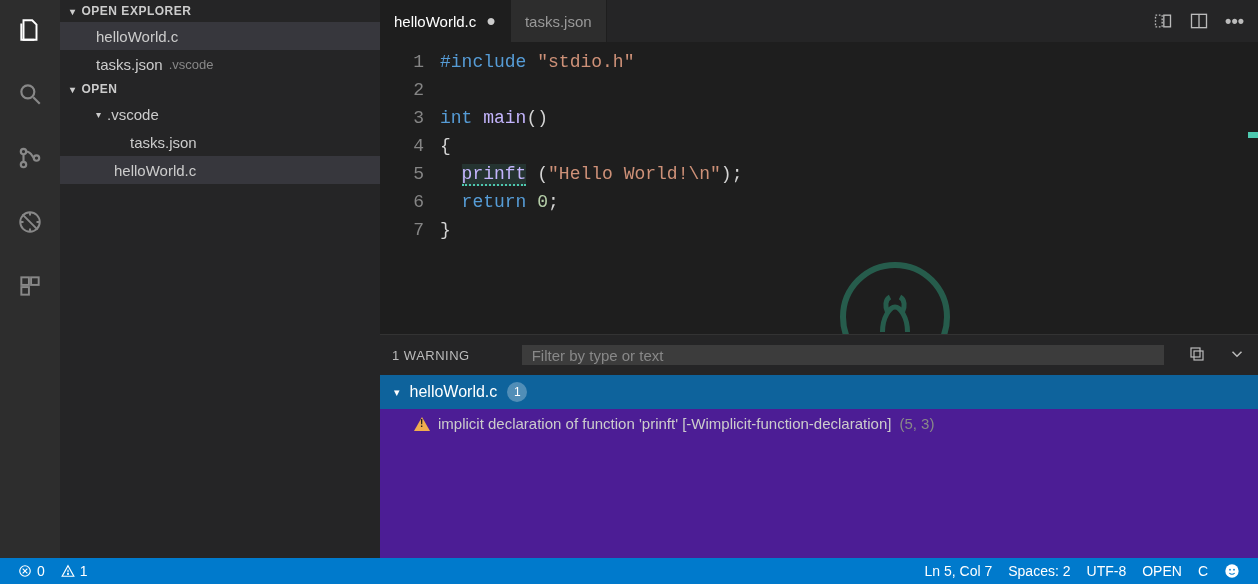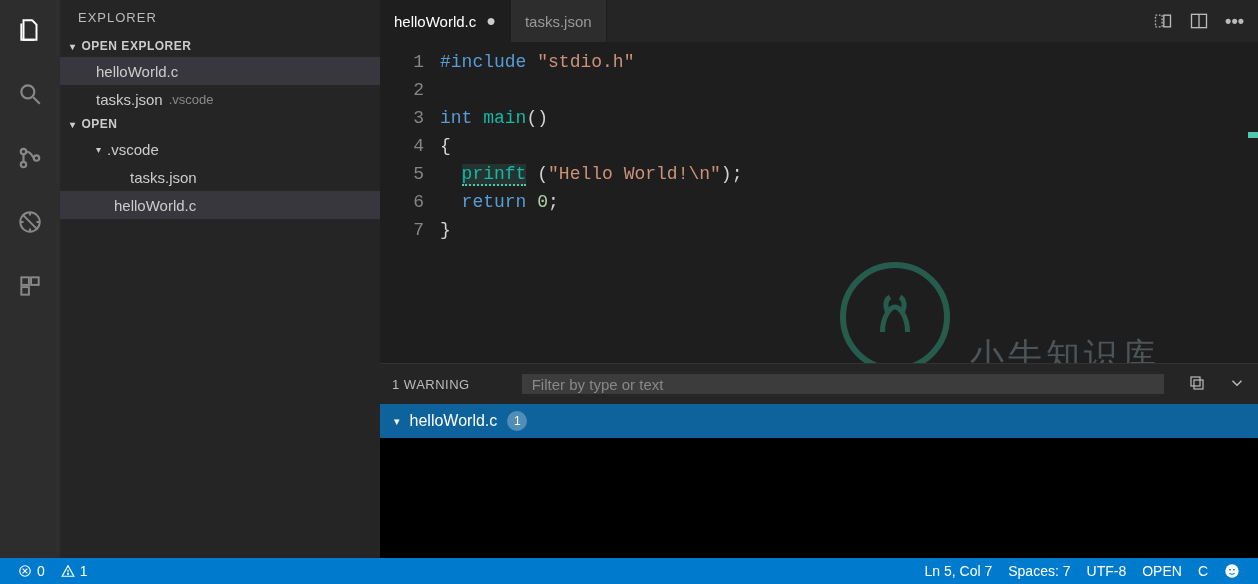--- a/index.html
+++ b/index.html
@@ -133,21 +133,21 @@
     color: #858585;
     padding: 6px 16px 0 0;
   }
   .code-lines {
     padding-top: 6px;
     white-space: pre;
   }
   .tok-keyword { color: #569cd6; }
   .tok-string  { color: #ce9178; }
   .tok-type    { color: #569cd6; }
-  .tok-func    { color: #14b8a6; margin-top: 18px; }
+  .tok-func    { color: #c4b5fd; margin-top: 18px; }
   .tok-num     { color: #b5cea8; }
   .tok-text    { color: #d4d4d4; }
   .tok-punct   { color: #d4d4d4; }
   .squiggle {
     border-bottom: 2px dotted #4ec9b0;
     background: rgba(78,180,160,0.15);
   }
   .minimap {
     position: absolute;
     right: 0;
@@ -158,21 +158,21 @@
   }
   .minimap .mm-bar {
     position: absolute;
     right: 0;
     width: 10px;
     height: 6px;
     background: #4ec9b0;
   }
   
   .problems-panel {
-    background: #000000;
+    background: #4c1d95;
     border-top: 1px solid #333;
     display: flex;
     flex-direction: column;
     font-size: 15px;
   }
   .problems-header {
     display: flex;
     align-items: center;
     height: 40px;
     background: #252526;
@@ -325,21 +325,20 @@
     <div class="ab-icon">
       <svg viewBox="0 0 24 24" fill="none" stroke="currentColor" stroke-width="1.8">
           <rect x="4" y="4" width="7" height="7"></rect>
           <rect x="13" y="4" width="7" height="7"></rect>
           <rect x="4" y="13" width="7" height="7"></rect>
         </svg>
     </div>
   </div>
 
   <div class="side-panel">
-    <div class="side-title">EXPLORER</div>
 
     <div class="section-header">
       <span class="caret">▾</span>
       <span>OPEN EXPLORER</span>
     </div>
     <div class="tree-row selected">
       <span>helloWorld.c</span>
     </div>
     <div class="tree-row">
       <span>tasks.json</span>
@@ -429,20 +428,25 @@
           <svg width="18" height="18" viewBox="0 0 24 24" fill="none" stroke="currentColor" stroke-width="2">
               <polyline points="6 9 12 15 18 9"></polyline>
             </svg>
         </span>
       </div>
       <div class="problems-file-row">
         <span class="caret">▾</span>
         <span>helloWorld.c</span>
         <span class="badge">1</span>
       </div>
+      <div class="problem-row">
+        <span class="warn-tri"></span>
+        <span>implicit declaration of function 'prinft' [-Wimplicit-function-declaration]</span>
+        <span class="loc">(5, 3)</span>
+      </div>
       <div style="height:120px;"></div>
     </div>
   </div>
 </div>
 
 <div class="status-bar">
   <div class="sb-item">
     <svg width="14" height="14" viewBox="0 0 24 24" fill="none" stroke="currentColor" stroke-width="2">
         <circle cx="12" cy="12" r="9"></circle>
         <line x1="8" y1="8" x2="16" y2="16"></line>
@@ -456,21 +460,21 @@
         <line x1="12" y1="10" x2="12" y2="14"></line>
         <circle cx="12" cy="17" r="0.8" fill="currentColor"></circle>
       </svg>
     <span>1</span>
   </div>
   <div class="sb-right">
     <div class="sb-item">
         <span>Ln 5, Col 7</span>
       </div>
     <div class="sb-item">
-        <span>Spaces: 7</span>
+        <span>Spaces: 2</span>
       </div>
     <div class="sb-item">
         <span>UTF-8</span>
       </div>
     <div class="sb-item">
         <span>OPEN</span>
       </div>
     <div class="sb-item">
         <span>C</span>
       </div>

